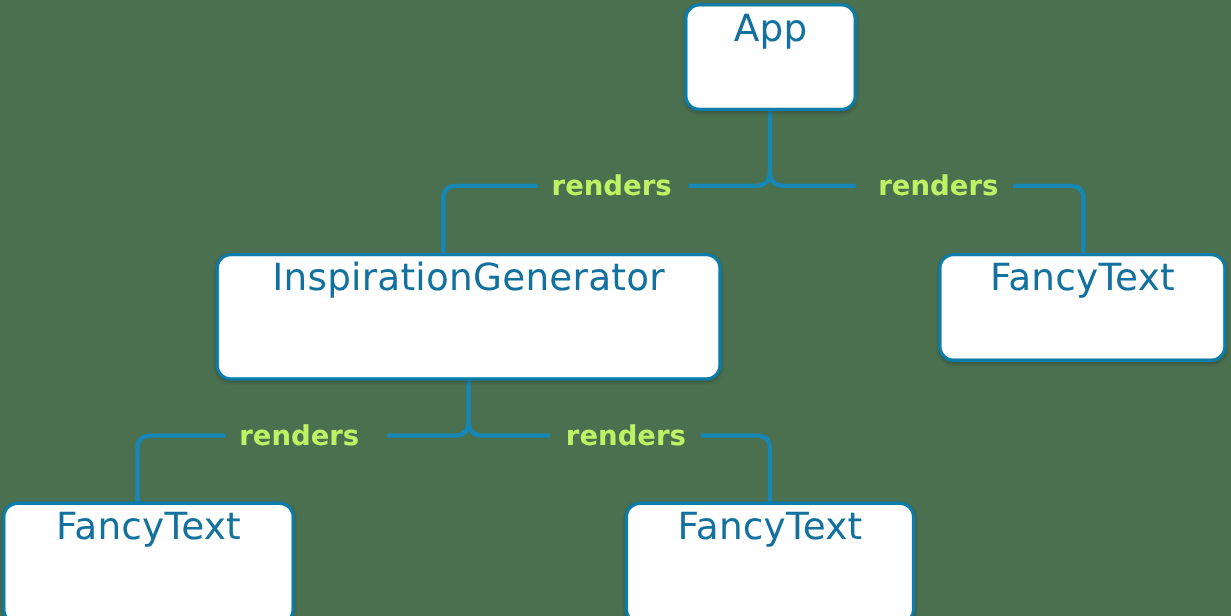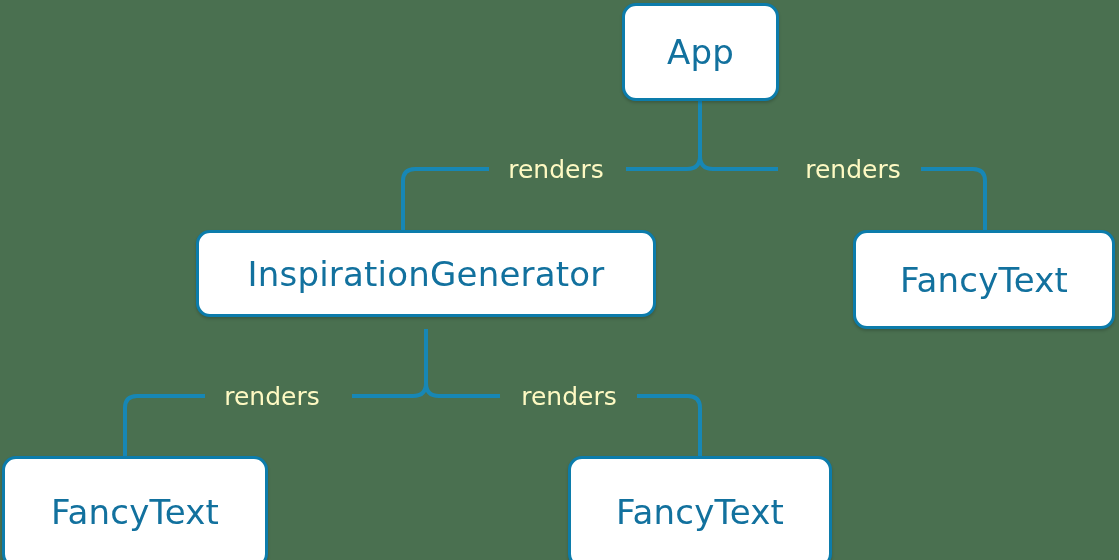--- a/index.html
+++ b/index.html
@@ -23,40 +23,40 @@
     height: 560px;
     pointer-events: none;
   }
   .node {
     position: absolute;
     box-sizing: border-box;
     background: #ffffff;
     border: 3px solid #0c7cab;
     border-radius: 14px;
     display: flex;
-    align-items: center;
+    align-items: flex-start;
     justify-content: center;
     color: #12719e;
     font-size: 34px;
     font-weight: 400;
     letter-spacing: 0.2px;
     white-space: nowrap;
     box-shadow: 0 2px 3px rgba(0,0,0,0.18);
   }
   .node-app        { left: 622px; top: 3px;   width: 157px; height: 98px; }
-  .node-insp       { left: 196px; top: 230px; width: 460px; height: 87px; }
+  .node-insp       { left: 196px; top: 230px; width: 460px; height: 116px; }
   .node-fancy-r    { left: 853px; top: 230px; width: 262px; height: 99px; }
   .node-fancy-bl   { left: 2px;   top: 456px; width: 266px; height: 112px; }
   .node-copyright  { left: 568px; top: 456px; width: 264px; height: 112px; }
 
   .edge-label {
     position: absolute;
-    color: #fef9c3;
+    color: #bef264;
     font-size: 25px;
-    font-weight: 400;
+    font-weight: 700;
     white-space: nowrap;
     transform: translate(-50%, -50%);
   }
   .lbl-r1 { left: 556px; top: 169px; }
   .lbl-r2 { left: 853px; top: 169px; }
   .lbl-r3 { left: 272px; top: 396px; }
   .lbl-r4 { left: 569px; top: 396px; }
 </style>
 </head>
 <body>

